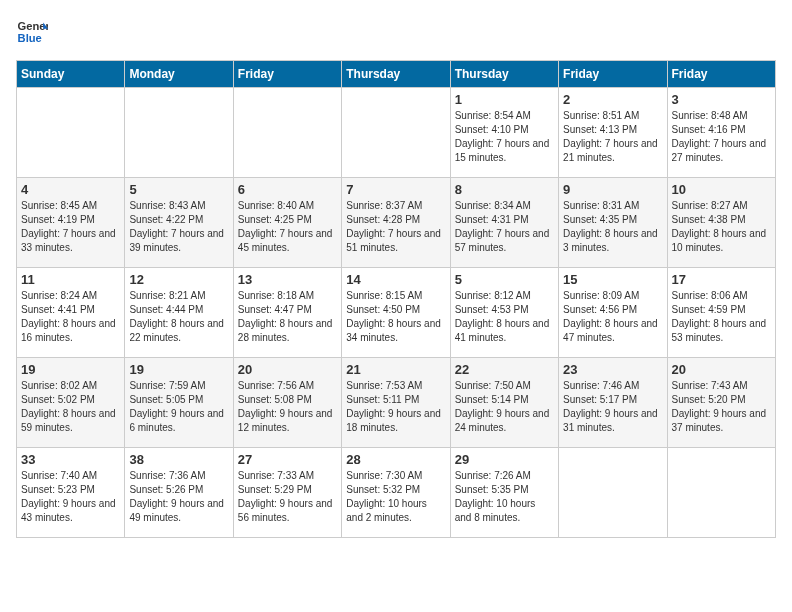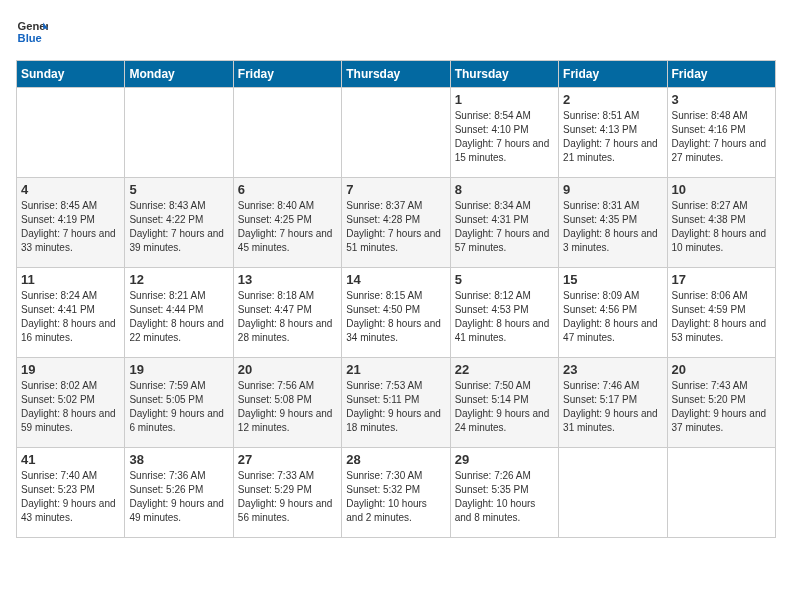--- a/index.html
+++ b/index.html
@@ -211,21 +211,21 @@
           <div class="day-number">23</div>
           <div class="day-info">Sunrise: 7:46 AM<br>Sunset: 5:17 PM<br>Daylight: 9 hours and 31 minutes.</div>
         </td>
         <td>
           <div class="day-number">20</div>
           <div class="day-info">Sunrise: 7:43 AM<br>Sunset: 5:20 PM<br>Daylight: 9 hours and 37 minutes.</div>
         </td>
       </tr>
       <tr>
         <td>
-          <div class="day-number">41</div>
+          <div class="day-number">33</div>
           <div class="day-info">Sunrise: 7:40 AM<br>Sunset: 5:23 PM<br>Daylight: 9 hours and 43 minutes.</div>
         </td>
         <td>
           <div class="day-number">38</div>
           <div class="day-info">Sunrise: 7:36 AM<br>Sunset: 5:26 PM<br>Daylight: 9 hours and 49 minutes.</div>
         </td>
         <td>
           <div class="day-number">27</div>
           <div class="day-info">Sunrise: 7:33 AM<br>Sunset: 5:29 PM<br>Daylight: 9 hours and 56 minutes.</div>
         </td>

